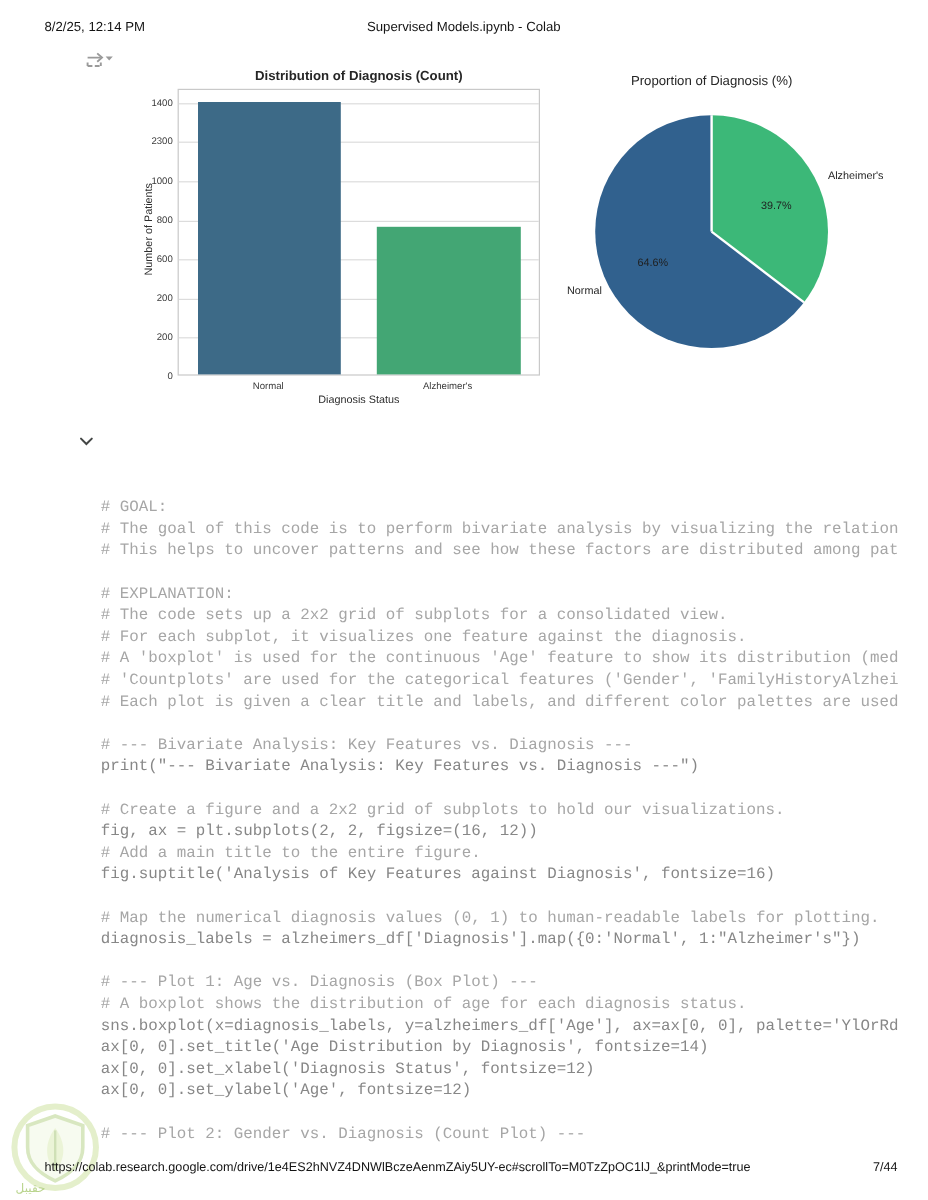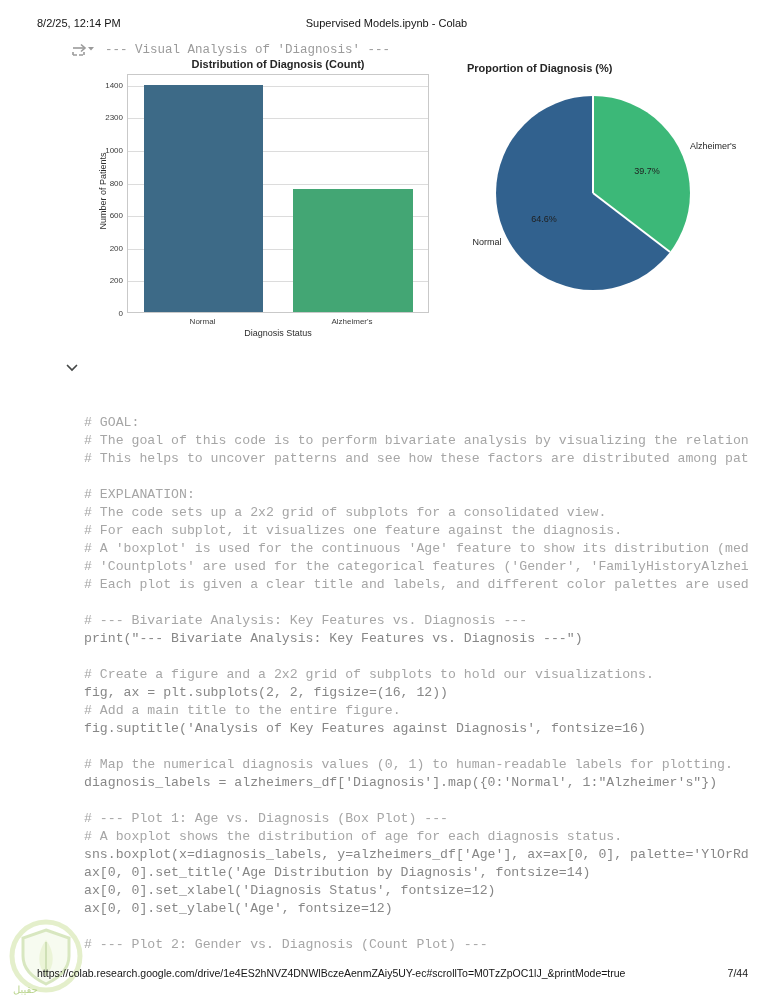--- a/index.html
+++ b/index.html
@@ -14,37 +14,37 @@
   .print-title    { position:absolute; left:0; top:17px; width:100%; text-align:center; font-size:11px; color:#141414; }
   .print-url  { position:absolute; left:30px; top:967px; font-size:10.5px; color:#141414; }
   .print-page { position:absolute; right:18px; top:967px; font-size:10.5px; color:#141414; }
   
   .outcell-icon { position:absolute; left:64px; top:42px; width:24px; height:20px; }
   .outcell-text {
     position:absolute; left:98px; top:43px;
     font-family:"Liberation Mono", monospace; font-size:12.5px; color:#9b9b9b; white-space:pre;
   }
   
-  .bar-chart { position:absolute; left:86px; top:56px; width:345px; height:288px; }
+  .bar-chart { position:absolute; left:107px; top:56px; width:345px; height:288px; }
   .bar-title { position:absolute; left:34px; top:2px; width:302px; text-align:center;
                font-size:11px; font-weight:600; color:#262626; }
   .bar-plot  { position:absolute; left:34px; top:18px; width:302px; height:239px;
                border:1px solid #c9c9c9; background:#ffffff; }
   .gridline  { position:absolute; left:0; width:100%; height:1px; background:#dcdcdc; }
   .bar       { position:absolute; bottom:0; }
   .ytick     { position:absolute; width:28px; text-align:right; font-size:8px; color:#3a3a3a; }
   .xtick     { position:absolute; top:261px; width:90px; text-align:center; font-size:8px; color:#3a3a3a; }
   .bar-xlabel{ position:absolute; left:34px; top:272px; width:302px; text-align:center;
                font-size:9px; color:#2e2e2e; }
   .bar-ylabel{ position:absolute; left:-55px; top:130px; width:130px; text-align:center;
                font-size:9px; color:#2e2e2e; transform:rotate(-90deg); }
   
   .pie-chart { position:absolute; left:460px; top:56px; width:300px; height:250px; }
-  .pie-title { position:absolute; left:0; top:6px; width:252px; 
-               font-size:11px; font-weight:700; color:#262626; }
+  .pie-title { position:absolute; left:0; top:6px; width:252px; text-align:center;
+               font-size:11px; font-weight:400; color:#262626; }
   .pie-disc  { position:absolute; left:29px; top:40px; width:194px; height:194px; border-radius:50%; }
   .pie-seam  { position:absolute; left:125px; top:40px; width:2px; height:97px;
                background:#ffffff; transform-origin:50% 100%; }
   .pie-label { position:absolute; font-size:9px; color:#1f1f1f; white-space:nowrap; }
   
   .section-chevron { position:absolute; left:57px; top:360px; width:16px; height:16px; }
   .section-title   { position:absolute; left:85px; top:357px; font-size:17.5px; color:#5f6368; }
   
   .code-block {
     position:absolute; left:40px; top:414px; width:710px;
@@ -66,21 +66,20 @@
   <div class="print-datetime">8/2/25, 12:14 PM</div>
   <div class="print-title">Supervised Models.ipynb - Colab</div>
 
   <svg class="outcell-icon" viewBox="0 0 24 20">
     <path d="M2 6 h11" stroke="#9a9a9a" stroke-width="1.6" fill="none"></path>
     <path d="M10 2.5 L14 6 L10 9.5" stroke="#9a9a9a" stroke-width="1.6" fill="none"></path>
     <path d="M2 13 h4 M8 13 h4" stroke="#9a9a9a" stroke-width="1.6" fill="none"></path>
     <path d="M2 10 v3 M13 10 v3" stroke="#9a9a9a" stroke-width="1.6" fill="none"></path>
     <path d="M17 5 l3 3.4 3-3.4 z" fill="#9a9a9a"></path>
   </svg>
-  <div class="outcell-text">--- Visual Analysis of 'Diagnosis' ---</div>
 
   <div class="bar-chart">
     <div class="bar-title">Distribution of Diagnosis (Count)</div>
     <div class="bar-ylabel">Number of Patients</div>
     <div class="bar-plot" id="bar-plot">
         <div class="gridline" style="top: 206.394px;"></div>
         <div class="gridline" style="top: 173.789px;"></div>
         <div class="gridline" style="top: 141.183px;"></div>
         <div class="gridline" style="top: 108.577px;"></div>
         <div class="gridline" style="top: 75.9714px;"></div>

